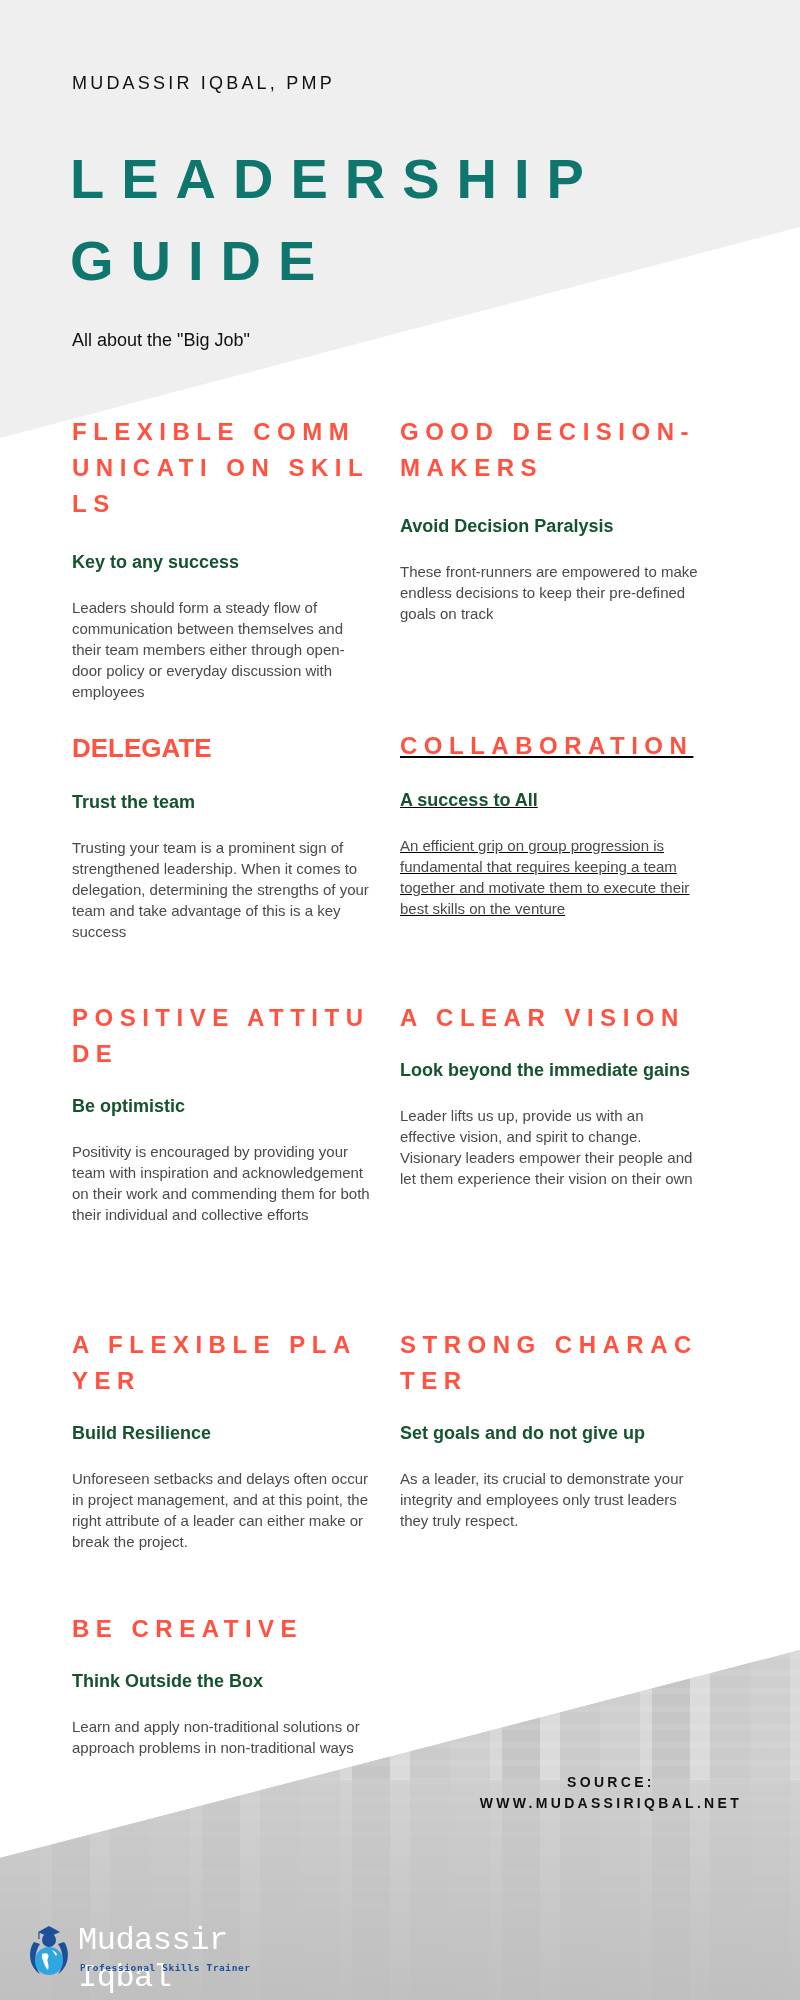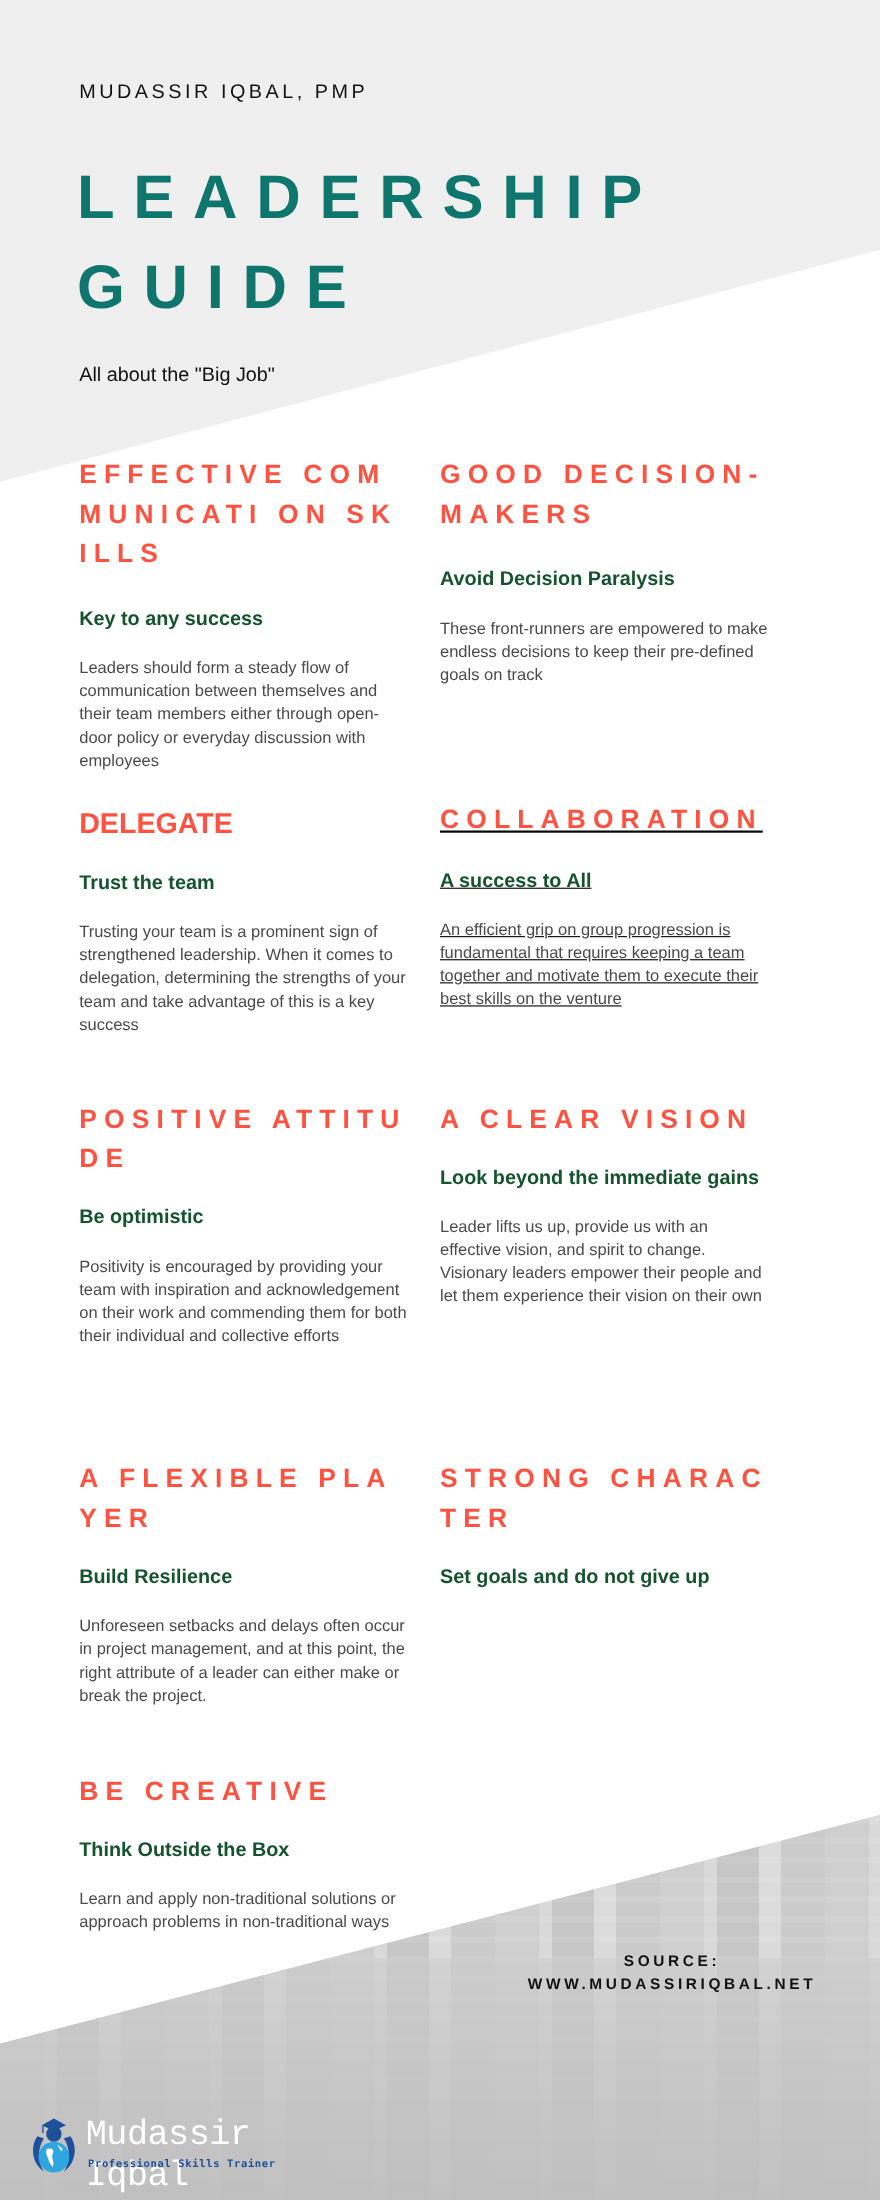--- a/index.html
+++ b/index.html
@@ -91,21 +91,21 @@
 <div class="bg-bottom"></div>
 
 <div class="author">MUDASSIR IQBAL, PMP</div>
 <div class="title">
   <div>LEADERSHIP</div>
   <div>GUIDE</div>
 </div>
 <div class="subtitle">All about the "Big Job"</div>
 
 <div class="card left" style="top:414px;">
-  <h2 class="card-heading">EFFECTIVE COMMUNICATI ON SKILLS</h2>
+  <h2 class="card-heading">FLEXIBLE COMMUNICATI ON SKILLS</h2>
   <div class="card-sub">Key to any success</div>
   <div class="card-body">Leaders should form a steady flow of communication between themselves and their team members either through open-door policy or everyday discussion with employees</div>
 </div>
 <div class="card right" style="top:414px;">
   <h2 class="card-heading">GOOD DECISION-MAKERS</h2>
   <div class="card-sub">Avoid Decision Paralysis</div>
   <div class="card-body">These front-runners are empowered to make endless decisions to keep their pre-defined goals on track</div>
 </div>
 
 <div class="card left" style="top:730px;">
@@ -131,20 +131,21 @@
 </div>
 
 <div class="card left" style="top:1327px;">
   <h2 class="card-heading">A FLEXIBLE PLAYER</h2>
   <div class="card-sub" style="margin-top:22px;">Build Resilience</div>
   <div class="card-body">Unforeseen setbacks and delays often occur in project management, and at this point, the right attribute of a leader can either make or break the project.</div>
 </div>
 <div class="card right" style="top:1327px;">
   <h2 class="card-heading">STRONG CHARACTER</h2>
   <div class="card-sub" style="margin-top:22px;">Set goals and do not give up</div>
+  <div class="card-body">As a leader, its crucial to demonstrate your integrity and employees only trust leaders they truly respect.</div>
 </div>
 
 <div class="card left" style="top:1611px; width:320px;">
   <h2 class="card-heading">BE CREATIVE</h2>
   <div class="card-sub" style="margin-top:22px;">Think Outside the Box</div>
   <div class="card-body">Learn and apply non-traditional solutions or approach problems in non-traditional ways</div>
 </div>
 
 <div class="source">
   <div>SOURCE:</div>

